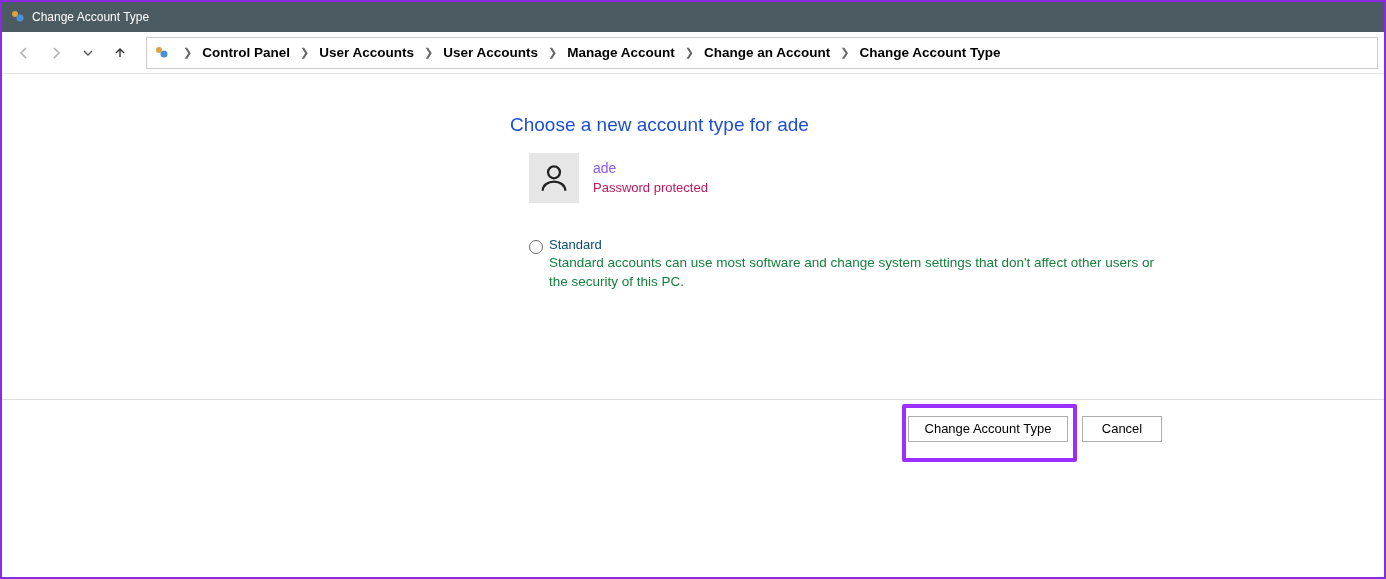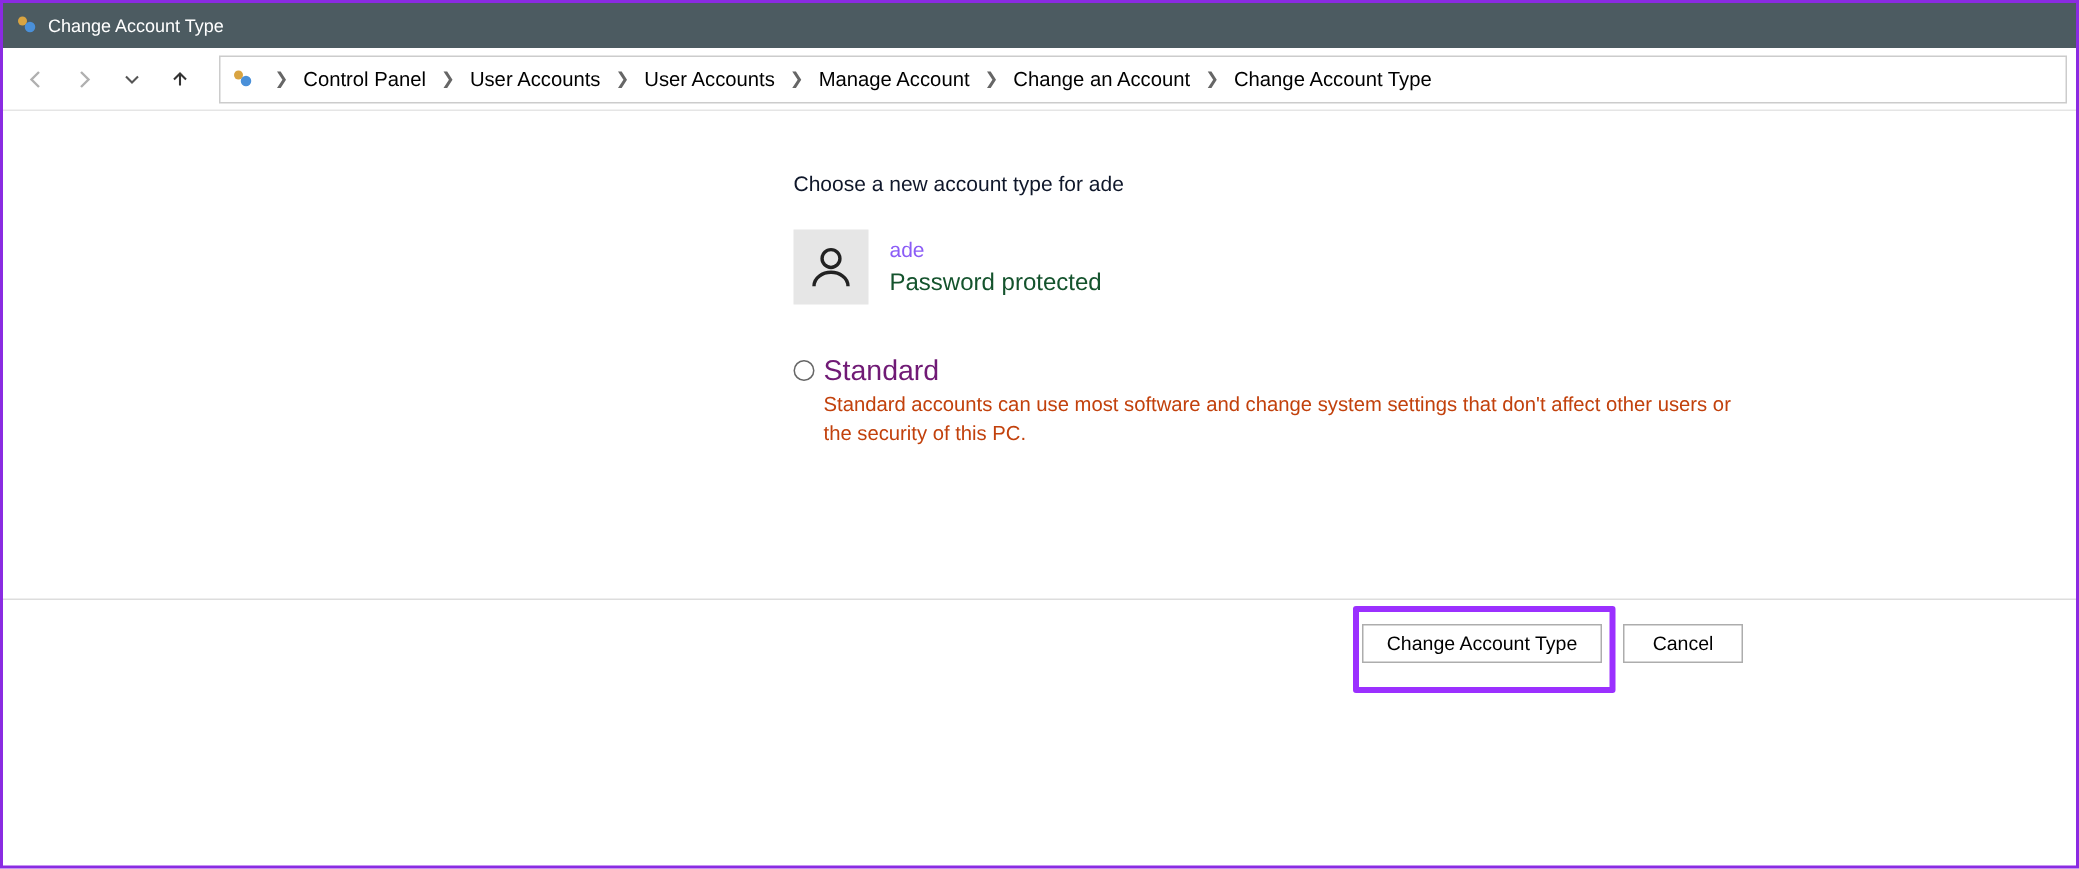--- a/index.html
+++ b/index.html
@@ -60,50 +60,51 @@
     display:flex;align-items:center;justify-content:center;
   }
   .breadcrumb-box .sep {
     color: #666;
     padding: 0 4px;
     font-size: 11px;
   }
   .breadcrumb-box .crumb {
     padding: 0 2px;
     white-space: nowrap;
+    font-weight: bold;
   }
   .content {
     position: absolute;
     top: 75px;
     left: 0; right: 0; bottom: 0;
   }
   .heading {
     position: absolute;
-    left: 527px; top: 37px;
-    font-size: 14px;
-    color: #0f172a;
+    left: 508px; top: 37px;
+    font-size: 19px;
+    color: #1d4ed8;
     font-weight: 400;
   }
   .userblock {
     position: absolute;
     left: 527px; top: 76px;
     display: flex;
     align-items: center;
   }
   .avatar {
     width: 50px; height: 50px;
     background: #e6e6e6;
     display:flex;align-items:center;justify-content:center;
   }
   .userinfo {
     margin-left: 14px;
     line-height: 1.45;
   }
   .username { font-size: 14px; color:#8b5cf6; }
-  .userstatus { font-size: 16px; color:#14532d; }
+  .userstatus { font-size: 13px; color:#be185d; }
   .radios {
     position: absolute;
     left: 527px; top: 160px;
     width: 640px;
   }
   .radio-row {
     display: flex;
     align-items: flex-start;
     margin-bottom: 16px;
   }
@@ -114,22 +115,22 @@
     margin-top: 3px;
     margin-right: 6px;
     display:flex;align-items:center;justify-content:center;
     flex-shrink:0;
   }
   .radio-ctrl.selected { border-color:#0066cc; }
   .radio-ctrl.selected::after{
     content:"";display:block;width:8px;height:8px;border-radius:50%;background:#0066cc;
   }
   .radio-body { flex:1; }
-  .radio-label { font-size: 19px; color:#701a75; }
-  .radio-desc { font-size: 13.5px; color:#c2410c; margin-top:2px; line-height:1.4; }
+  .radio-label { font-size: 13px; color:#0c4a6e; }
+  .radio-desc { font-size: 13.5px; color:#15803d; margin-top:2px; line-height:1.4; }
   .helplink {
     position: absolute;
     left: 527px; top: 296px;
     color: #0066cc;
     font-size: 13.5px;
   }
   .footer {
     position: absolute;
     left: 0; right: 0;
     top: 322px;

